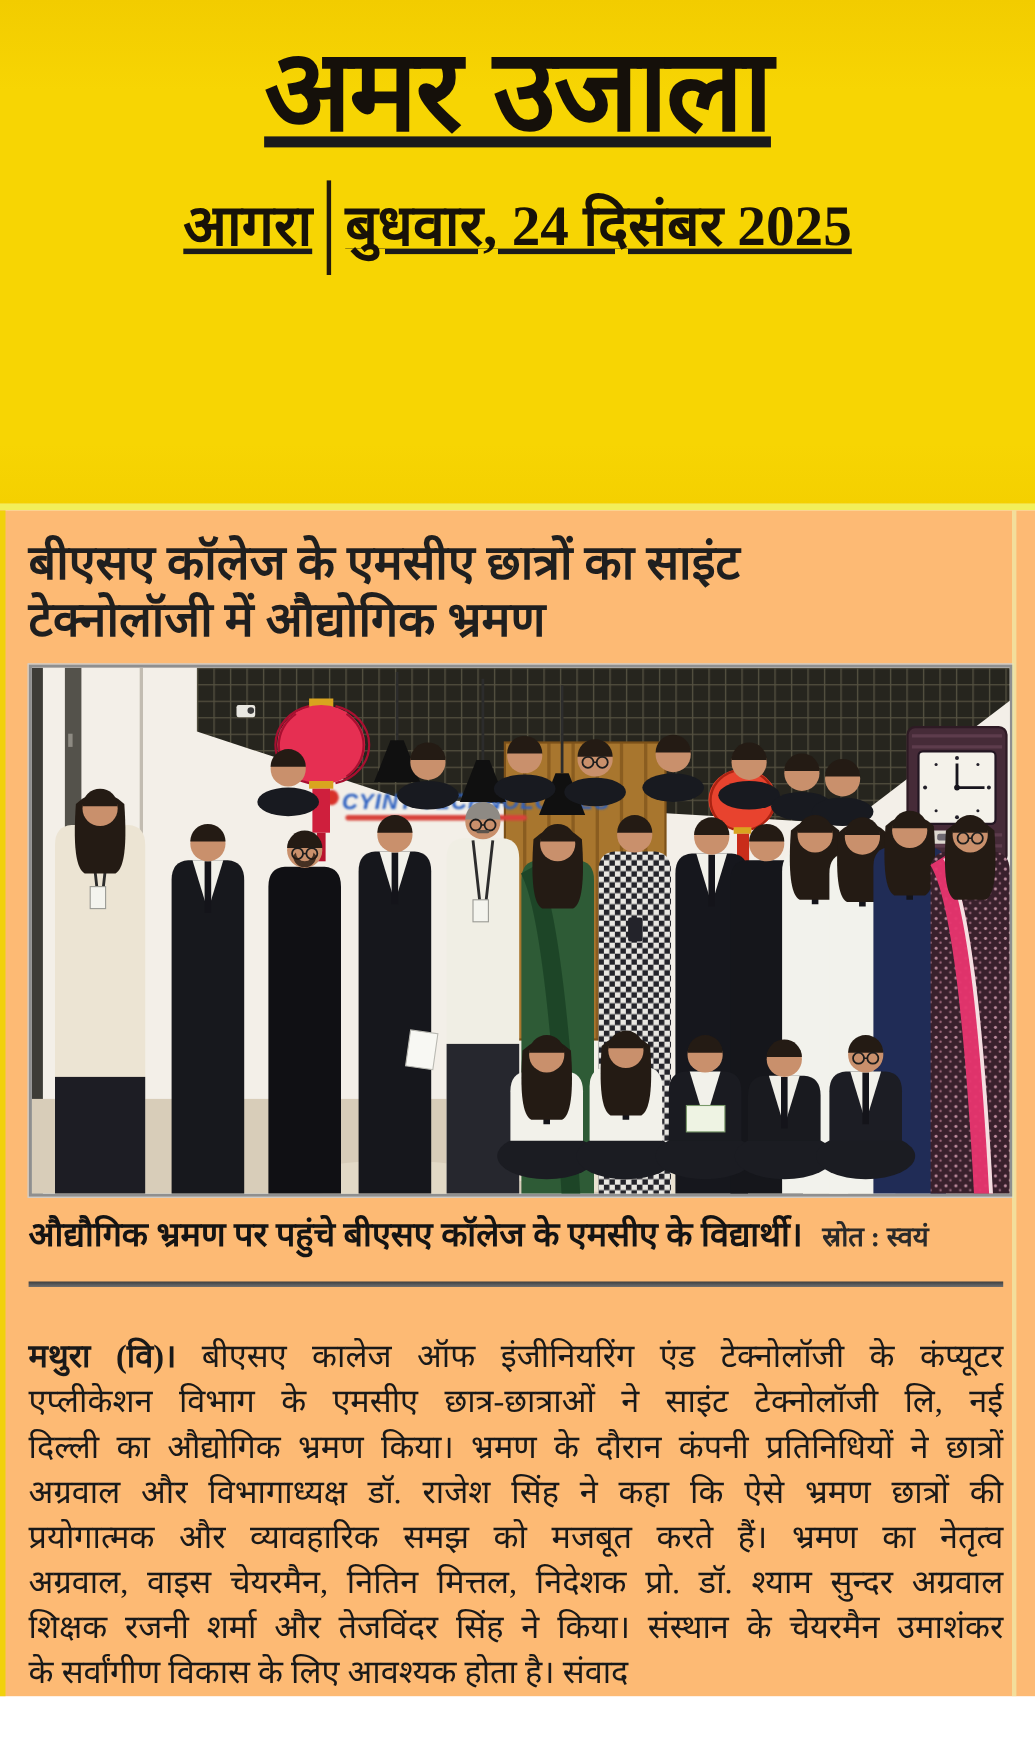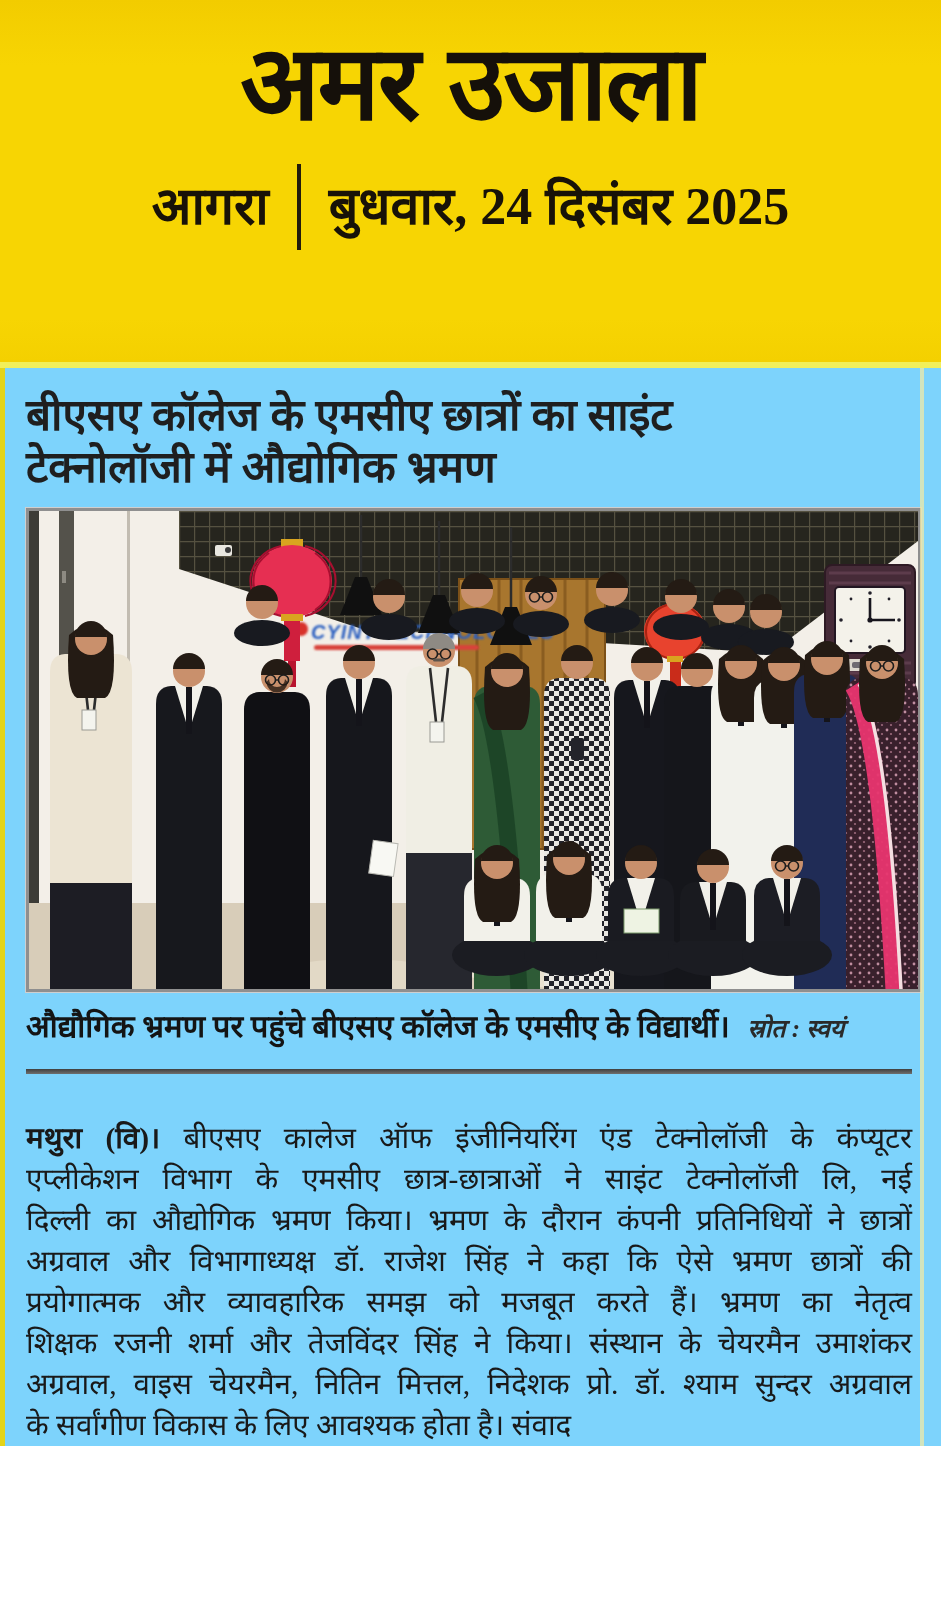--- a/index.html
+++ b/index.html
@@ -2,53 +2,54 @@
 <html><head>
 <meta charset="utf-8">
 <style>
   html,body{margin:0;padding:0;background:#ffffff;}
   body{
     width:941px;height:1600px;position:relative;overflow:hidden;
     font-family:"Liberation Serif","DejaVu Serif",serif;color:#1b1b1b;
   }
   
   .banner{
-    width:941px;height:368px;box-sizing:border-box;
+    width:941px;height:464px;box-sizing:border-box;
     background:linear-gradient(180deg,#f2cc00 0%,#f7d503 18%,#f7d503 88%,#f4d000 100%);
     border-bottom:6px solid #f2ef5a;
     position:relative;
+    text-decoration:underline;
   }
   .masthead-title{
     margin:0;padding-top:26px;text-align:center;
     font-size:104px;line-height:1.12;font-weight:800;letter-spacing:-2px;
     color:#15100a;word-spacing:6px;
   }
   .banner-dateline{
-    margin-top:22px;display:flex;justify-content:center;align-items:center;gap:28px;
+    margin-top:22px;display:flex;justify-content:center;align-items:center;gap:13px;
   }
   .edition-label,.date-text{
     font-size:52px;font-weight:700;color:#181208;line-height:1;
   }
   .dateline-divider{width:4px;height:86px;background:#221a0c;}
   
-  .article{position:relative;width:941px;box-sizing:border-box;padding:22px 24px 0 26px;background:#7dd3fc;}
+  .article{position:relative;width:941px;box-sizing:border-box;padding:22px 24px 0 26px;background:#fdba74;}
   .edge-stripe-left{position:absolute;left:0;top:0;bottom:0;width:5px;background:#efd400;opacity:.9;}
   .edge-stripe-right{position:absolute;right:17px;top:0;bottom:0;width:4px;background:#efe9a8;opacity:.75;}
   .headline{font-size:44px;line-height:1.18;font-weight:700;color:#1f1f1f;margin:0 0 6px 0;}
   .headline div{white-space:nowrap;}
   
   figure.photo{margin:14px 0 0 0;padding:0;}
   .photo-frame{
     width:889px;height:478px;border:3px solid #8f8f8f;outline:1px solid #cfcfcf;
     background:#f3efe8;display:block;
   }
   
   .caption-row{margin-top:16px;font-size:31px;line-height:1.25;white-space:nowrap;}
   .caption-text{font-weight:700;color:#141414;text-align:center;}
-  .caption-source{font-style:italic;font-weight:700;font-size:25px;color:#2a2a2a;margin-left:10px;}
+  .caption-source{font-weight:700;font-size:25px;color:#2a2a2a;margin-left:10px;}
   
   .divider-rule{margin:22px 0 20px 0;height:5px;background:linear-gradient(180deg,#3f3f3f,#6f6f6f);width:886px;}
   .body-text{font-size:29.5px;line-height:41px;color:#191919;width:886px;margin-top:44px;}
   .jline{text-align:justify;text-align-last:justify;}
   .jline.last{text-align-last:left;}
   .dateline-bold{font-weight:700;}
 </style>
 </head>
 <body>
 
@@ -371,17 +372,17 @@
   <div class="body-text" id="body-text">
     <div class="jline">
       <span class="dateline-bold">मथुरा (वि)।</span>
       <span>बीएसए कालेज ऑफ इंजीनियरिंग एंड टेक्नोलॉजी के कंप्यूटर</span>
     </div>
 
   <div class="jline">एप्लीकेशन विभाग के एमसीए छात्र-छात्राओं ने साइंट टेक्नोलॉजी लि, नई</div>
       <div class="jline">दिल्ली का औद्योगिक भ्रमण किया। भ्रमण के दौरान कंपनी प्रतिनिधियों ने छात्रों</div>
       <div class="jline">अग्रवाल और विभागाध्यक्ष डॉ. राजेश सिंह ने कहा कि ऐसे भ्रमण छात्रों की</div>
       <div class="jline">प्रयोगात्मक और व्यावहारिक समझ को मजबूत करते हैं। भ्रमण का नेतृत्व</div>
+      <div class="jline">अग्रवाल, वाइस चेयरमैन, नितिन मित्तल, निदेशक प्रो. डॉ. श्याम सुन्दर अग्रवाल</div>
       <div class="jline">शिक्षक रजनी शर्मा और तेजविंदर सिंह ने किया। संस्थान के चेयरमैन उमाशंकर</div>
-      <div class="jline">अग्रवाल, वाइस चेयरमैन, नितिन मित्तल, निदेशक प्रो. डॉ. श्याम सुन्दर अग्रवाल</div>
       <div class="jline last">के सर्वांगीण विकास के लिए आवश्यक होता है। संवाद</div>
     </div>
 </section>
 
 </body></html>

